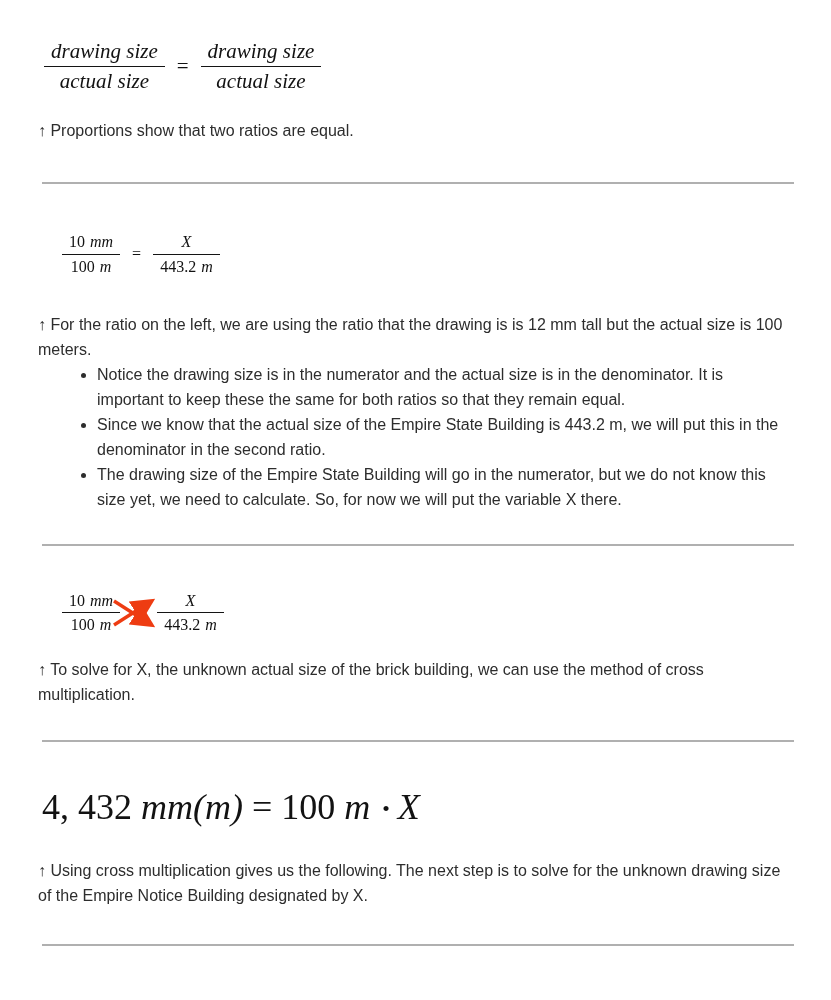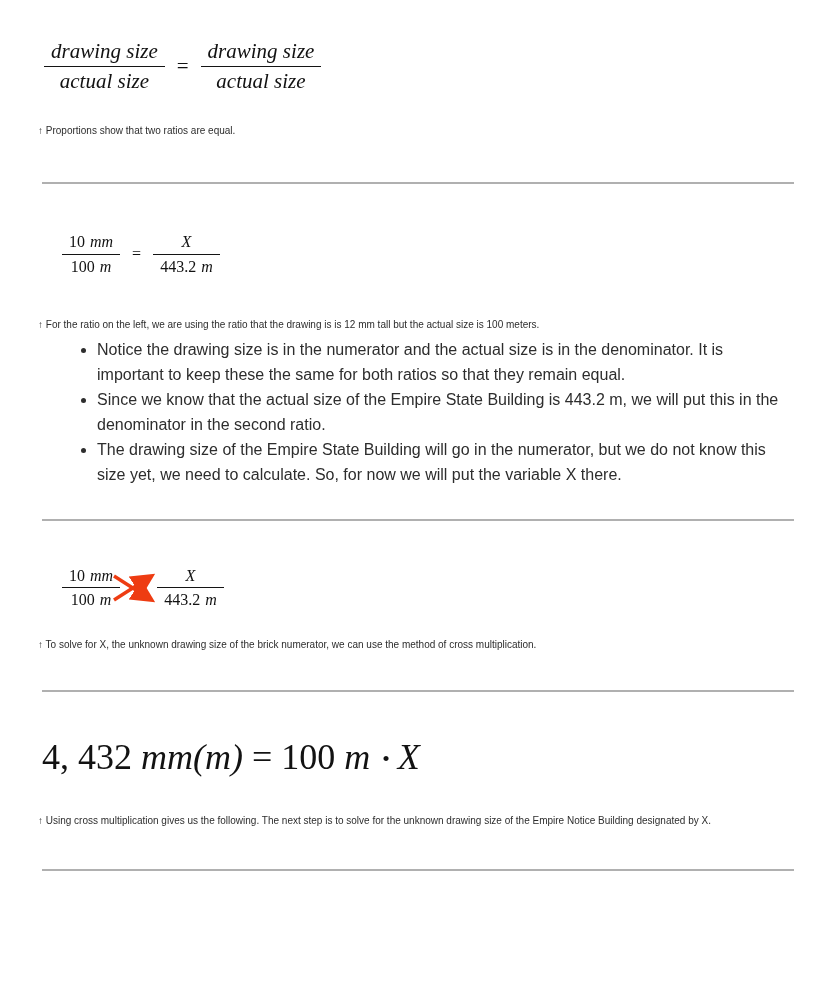--- a/index.html
+++ b/index.html
@@ -45,21 +45,21 @@
     margin-top: -20px;
     width: 52px;
     height: 40px;
     pointer-events: none;
   }
   .mdot { font-size: 0.6em; vertical-align: 0.18em; margin: 0 8px 0 12px; }
 
   
   .caption {
     margin: 0;
-    font-size: 10px;
+    font-size: 16px;
     line-height: 25px;
     max-width: 750px;
     color: #2d2d2d;
   }
   .bullets {
     margin: 0;
     padding-left: 59px;
     font-size: 16px;
     line-height: 25px;
   }
@@ -147,21 +147,21 @@
           <line x1="4" y1="32" x2="40" y2="9" stroke="#ee3c12" stroke-width="3.4" marker-end="url(#ah)"></line>
           <line x1="4" y1="8" x2="40" y2="31" stroke="#ee3c12" stroke-width="3.4" marker-end="url(#ah)"></line>
         </svg>
       </span>
       <span class="frac">
         <span class="num it">X</span>
         <span class="den"><span class="rm">443.2</span><span class="it unit">m</span></span>
       </span>
     </div>
 
-    <p class="caption mt-c3">↑ To solve for X, the unknown drawing size of the brick numerator, we can use the method of cross multiplication.</p>
+    <p class="caption mt-c3">↑ To solve for X, the unknown actual size of the brick building, we can use the method of cross multiplication.</p>
 
     <hr class="divider mt-d3">
 
     <div class="formula f-lg mt-f4">
       <span class="rm">4, 432 </span><span class="it">mm(m)</span><span class="rm"> = 100 </span><span class="it">m</span><span class="mdot rm">•</span><span class="it">X</span>
     </div>
 
     <p class="caption mt-c4">↑ Using cross multiplication gives us the following. The next step is to solve for the unknown drawing size of the Empire Notice Building designated by X.</p>
 
     <hr class="divider mt-d4">

